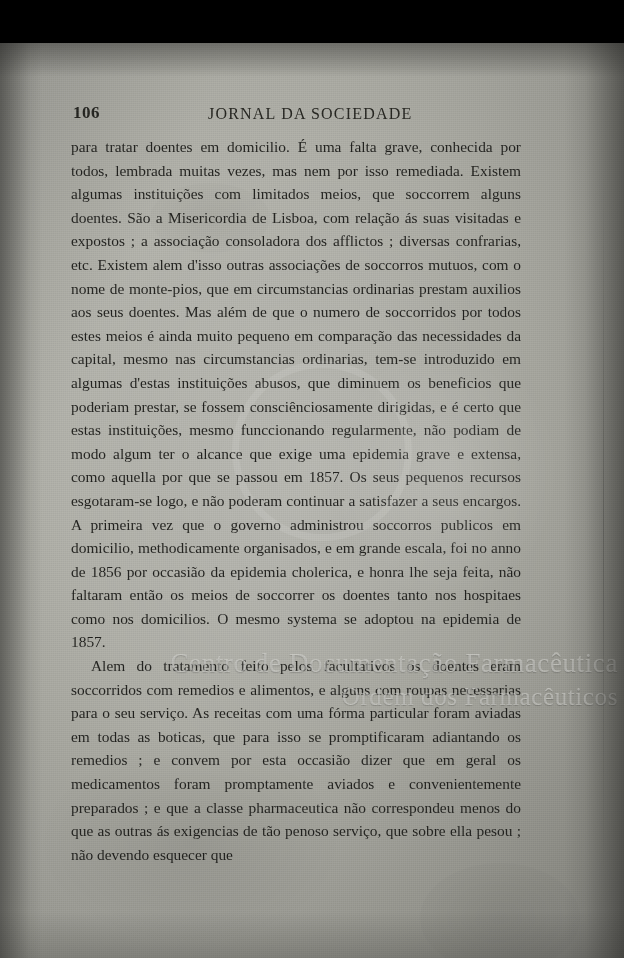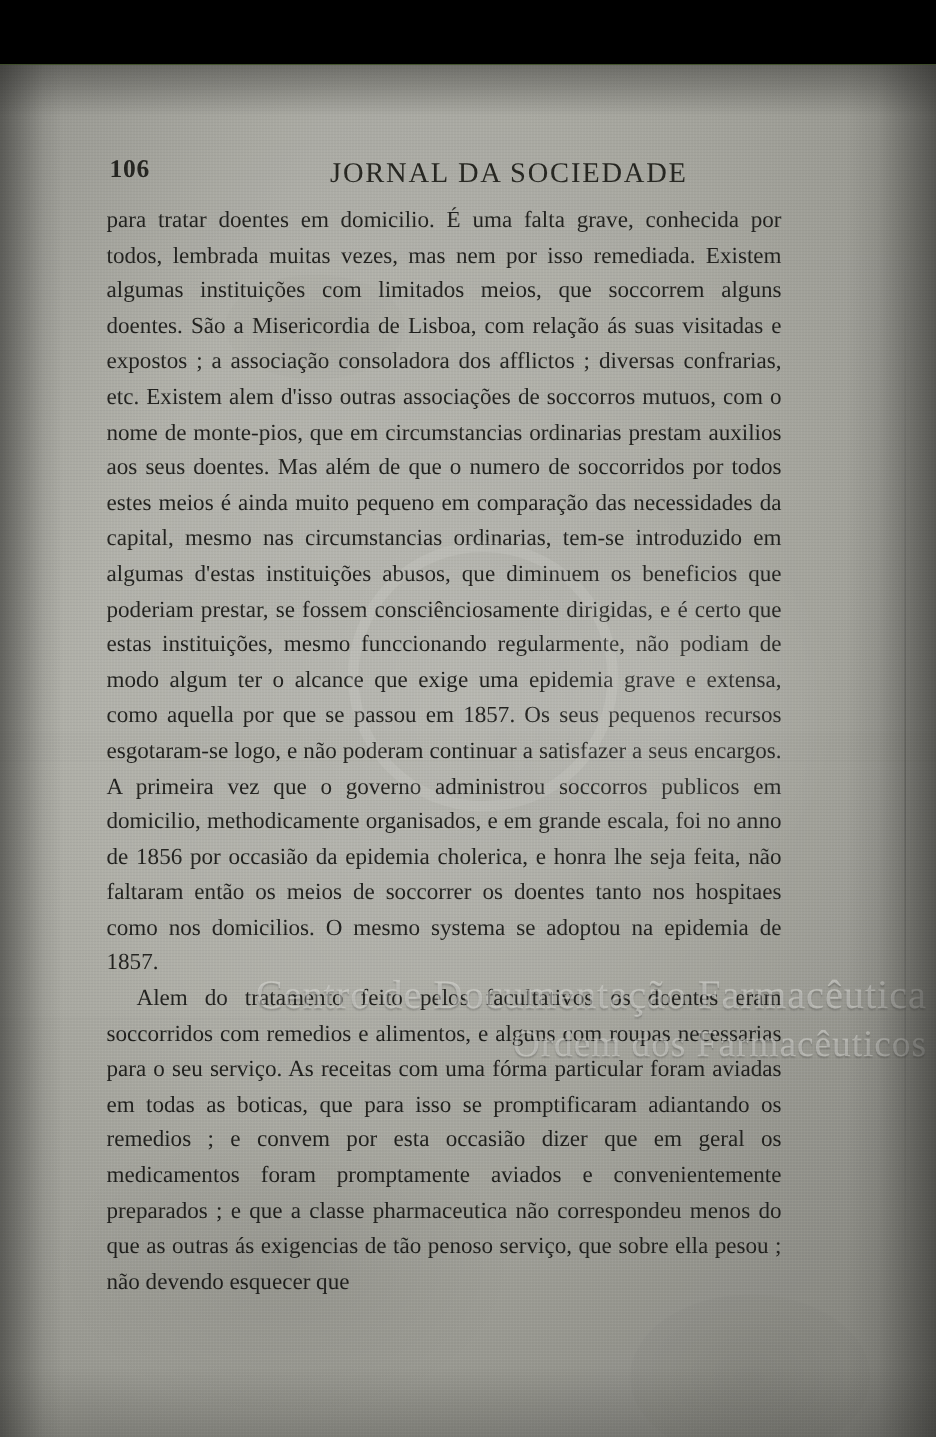--- a/index.html
+++ b/index.html
@@ -75,22 +75,22 @@
   .folio {
     position: absolute;
     left: 73px; top: 60px;
     font-size: 17px;
     font-weight: bold;
     letter-spacing: 0.5px;
     color: #23231f;
   }
   .running-head {
     position: absolute;
-    left: 220px; top: 62px;
-    font-size: 19px;
+    left: 208px; top: 62px;
+    font-size: 16px;
     letter-spacing: 1.2px;
     color: #24241f;
     font-variant: small-caps;
     text-transform: uppercase;
   }
   .body-text {
     position: absolute;
     left: 71px;
     top: 92px;
     width: 450px;

